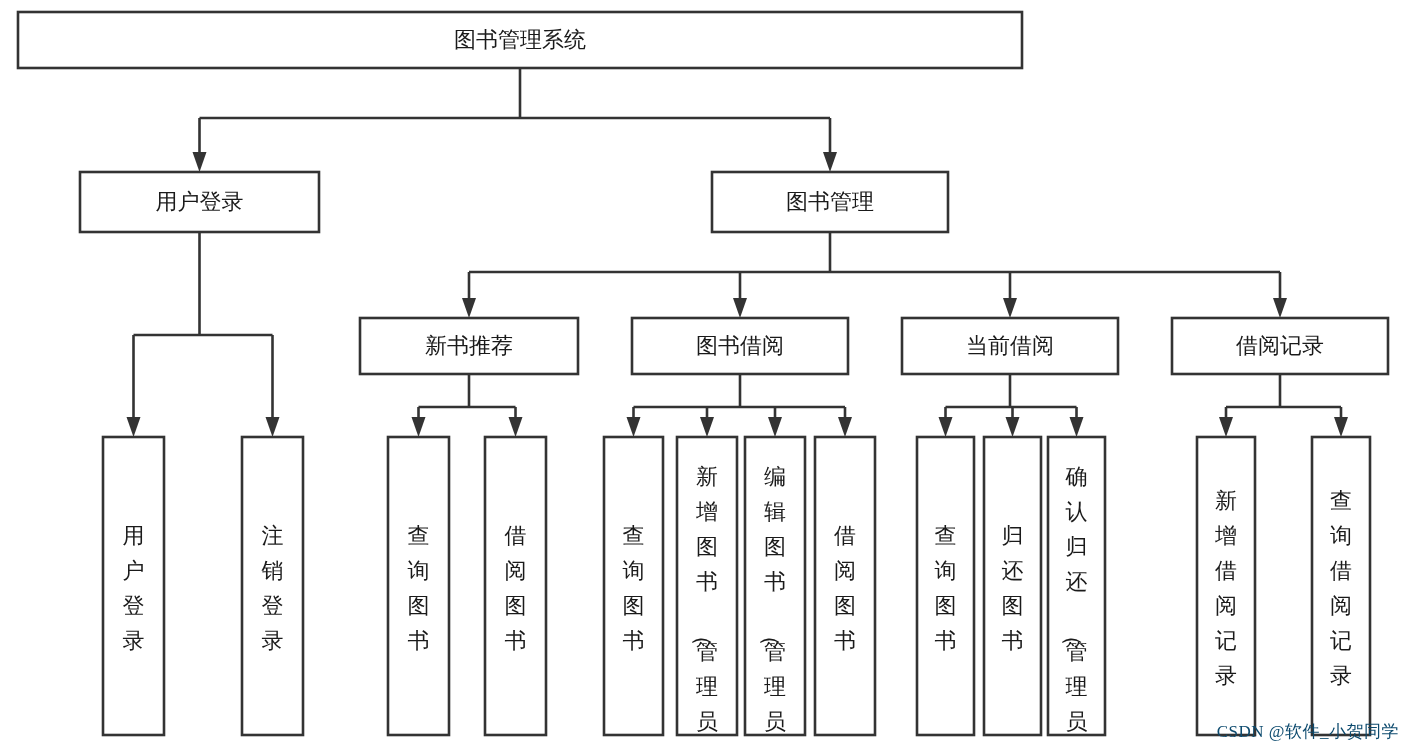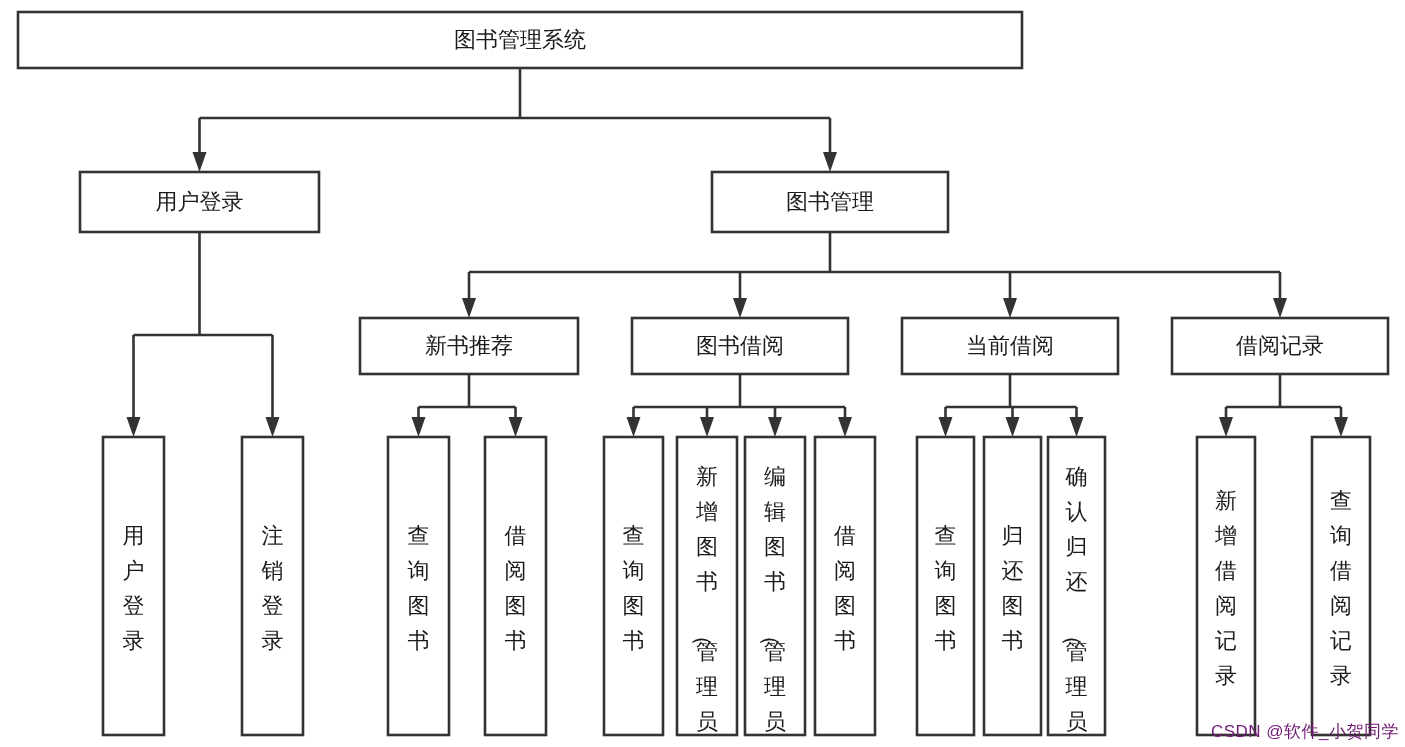--- a/index.html
+++ b/index.html
@@ -52,23 +52,23 @@
   .node-label-v {
     font-family: "DejaVu Sans", "Liberation Sans", sans-serif;
     font-size: 22px;
     fill: #1a1a1a;
     text-anchor: middle;
   }
   .watermark-text {
     position: absolute;
     right: 6px;
     bottom: 4px;
-    font-family: Liberation Sans, sans-serif;
+    font-family: Liberation Serif, serif;
     font-size: 17px;
-    color: #701a75;
+    color: #0c4a6e;
     white-space: nowrap;
     letter-spacing: 0.5px;
     pointer-events: none;
   }
 </style>
 </head>
 <body>
 
 <div id="diagram-root">
   <svg class="diagram-canvas" viewBox="0 0 1405 747" xmlns="http://www.w3.org/2000/svg">

